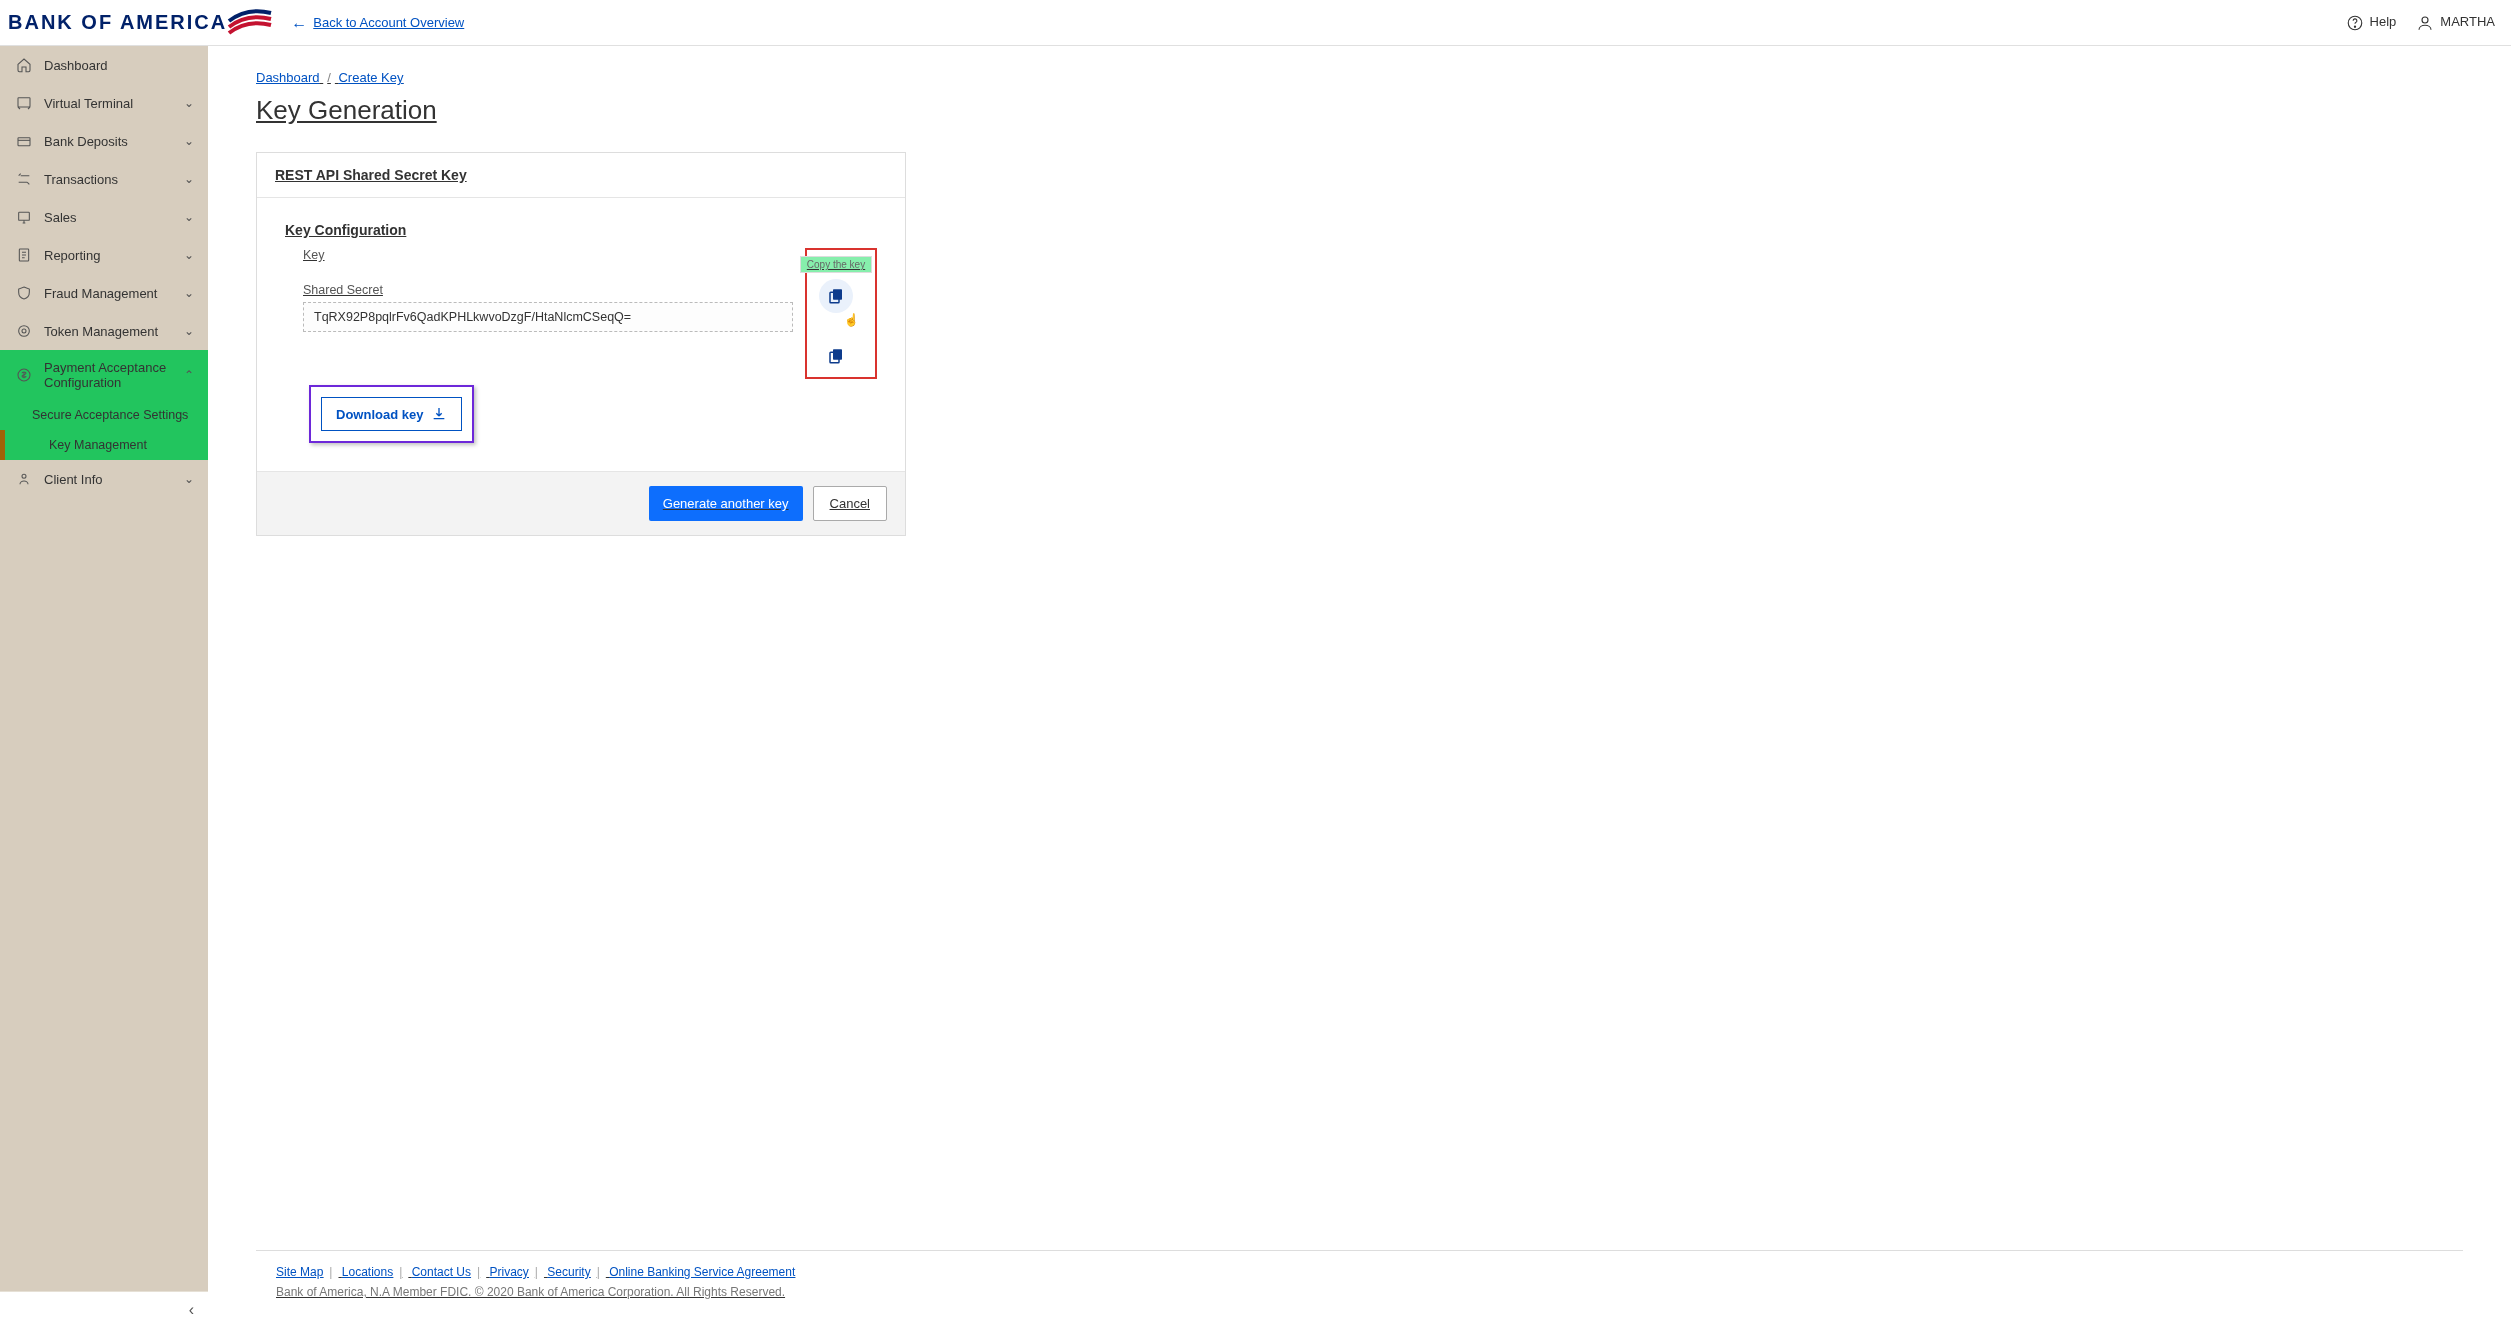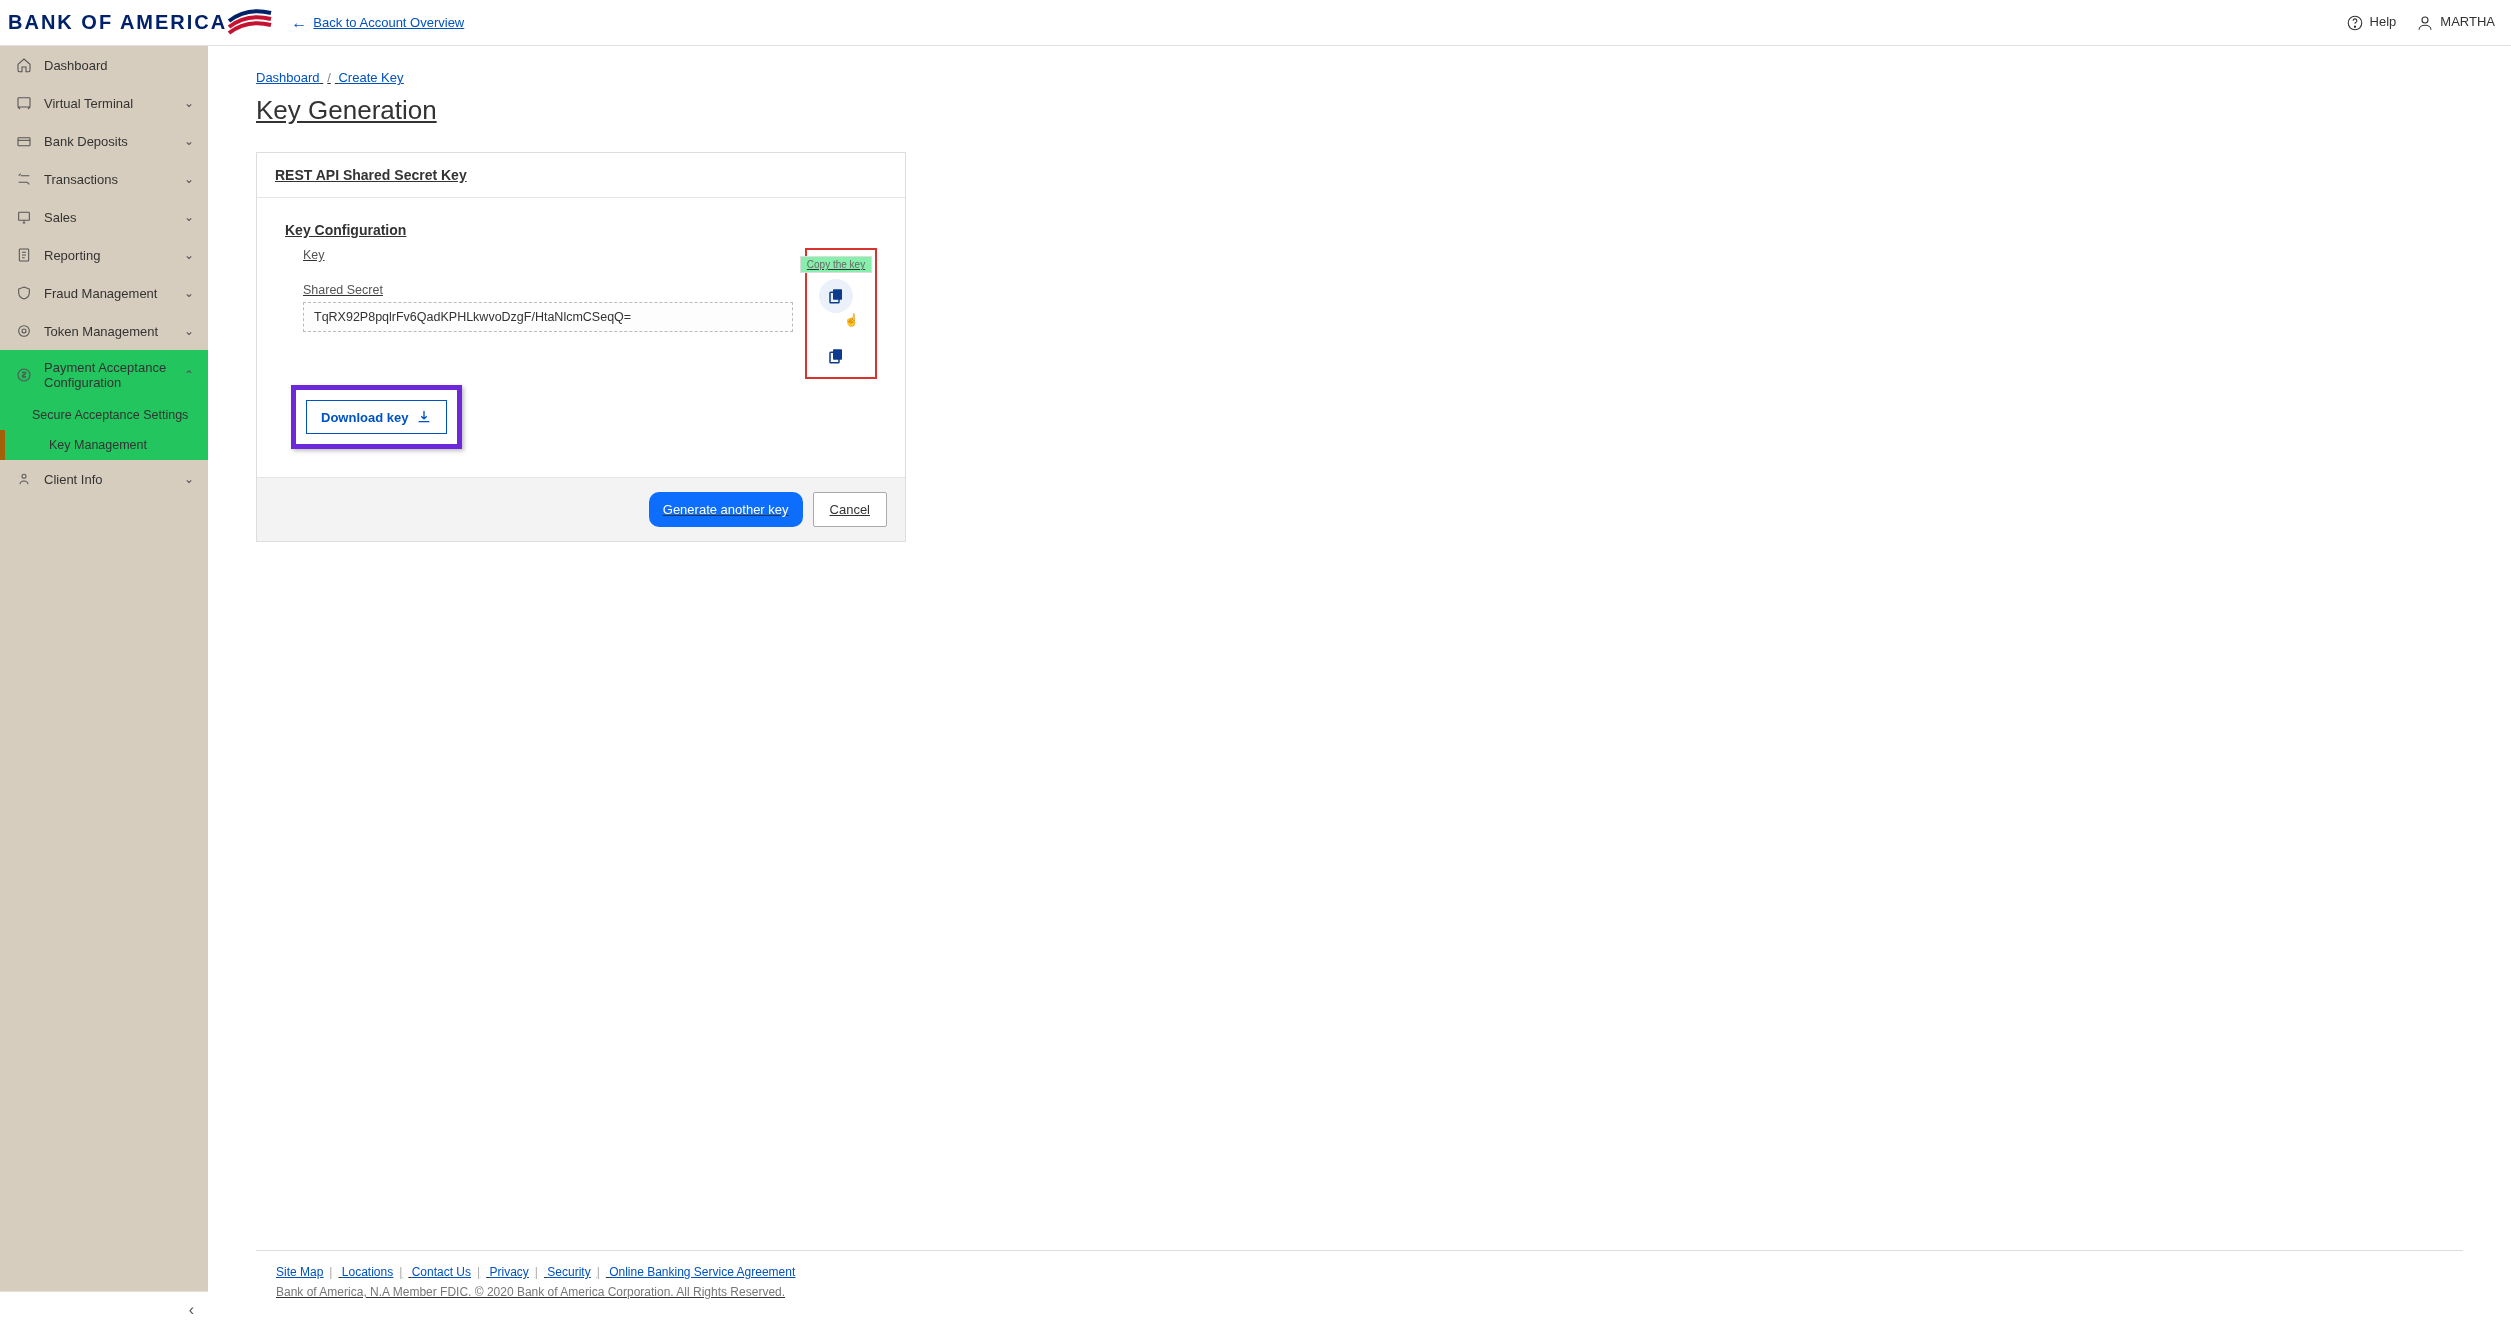--- a/index.html
+++ b/index.html
@@ -82,33 +82,33 @@
     white-space: nowrap;
   }
   .copy-btn {
     width: 34px; height: 34px; border-radius: 50%; background: #eaf1fb;
     display: flex; align-items: center; justify-content: center; cursor: pointer;
   }
   .copy-btn-plain { width: 34px; height: 34px; display: flex; align-items: center; justify-content: center; cursor: pointer; }
   .cursor-hand { position: absolute; bottom: -14px; right: 2px; font-size: 12px; }
 
   .red-box { border: 2px solid #d9332e; padding: 6px 4px 4px 4px; }
-  .red-box-download { border: 5px solid #6d28d9; display: inline-block; padding: 10px; margin-left: 6px; margin-top: 6px; box-shadow: 2px 2px 4px rgba(0,0,0,0.25); }
+  .red-box-download { border: 2px solid #6d28d9; display: inline-block; padding: 10px; margin-left: 24px; margin-top: 6px; box-shadow: 2px 2px 4px rgba(0,0,0,0.25); }
 
   .download-btn {
     display: inline-flex; align-items: center; gap: 8px; padding: 8px 14px;
     border: 1px solid #0052c2; color: #0052c2; font-size: 13px; font-weight: 700; background: #fff; cursor: pointer;
   }
 
   .card-footer {
     background: #f3f3f3; padding: 14px 18px; display: flex; justify-content: flex-end; gap: 10px;
     border-top: 1px solid #e5e5e5;
   }
   .btn-primary {
-    background: #0d6efd; color: #fff; border: none; padding: 9px 14px; font-size: 13px; cursor: pointer; border-radius: 10px;
+    background: #0d6efd; color: #fff; border: none; padding: 9px 14px; font-size: 13px; cursor: pointer; border-radius: 2px;
   }
   .btn-secondary {
     background: #fff; color: #333; border: 1px solid #aaa; padding: 9px 16px; font-size: 13px; cursor: pointer; border-radius: 2px;
   }
 
   
   .footer {
     border-top: 1px solid #ddd; padding: 14px 20px 18px 20px; font-size: 12px; color: #555;
     margin-top: auto;
   }

